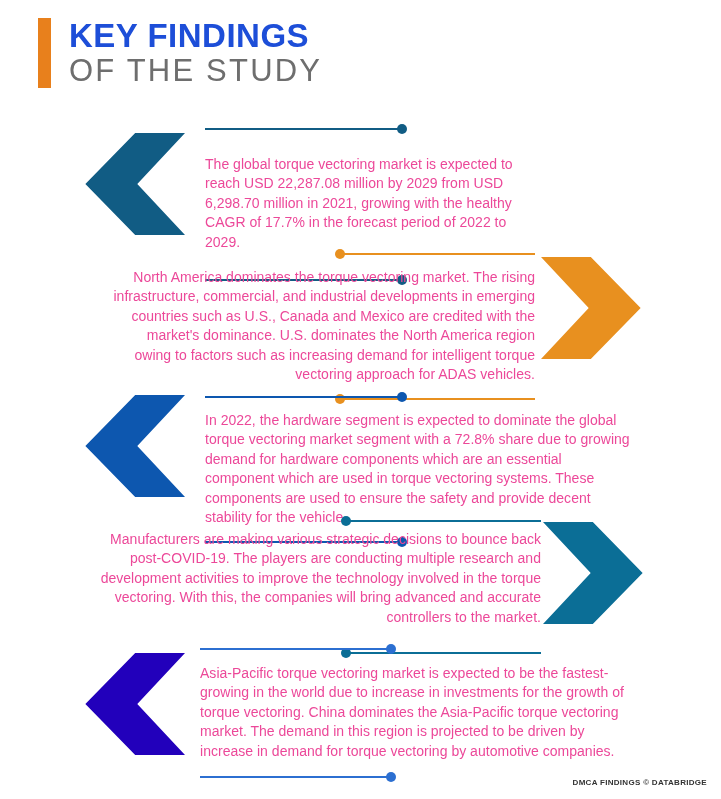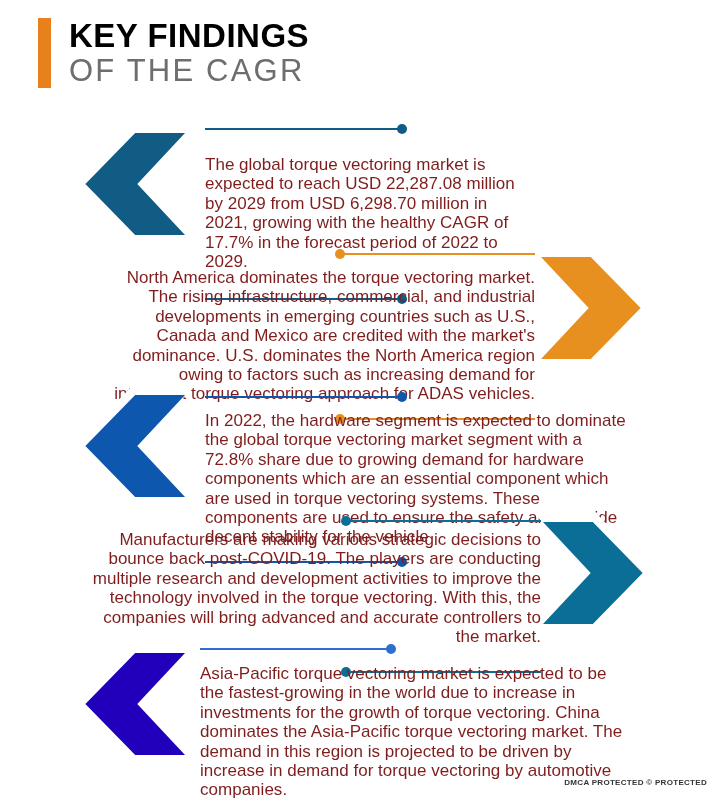--- a/index.html
+++ b/index.html
@@ -30,21 +30,21 @@
   }
   .header-text {
     display: flex;
     flex-direction: column;
     justify-content: center;
   }
   .title-line1 {
     font-size: 33px;
     font-weight: bold;
     letter-spacing: 0.5px;
-    color: #000000;
+    color: #1d4ed8;
     line-height: 1.08;
   }
   .title-line2 {
     font-size: 31px;
     font-weight: 300;
     letter-spacing: 2.2px;
     color: #6e6e6e;
     line-height: 1.12;
   }
 
@@ -103,23 +103,23 @@
     height: 2px;
   }
   .rule .dot {
     position: absolute;
     top: 1px;
     width: 10px;
     height: 10px;
     border-radius: 50%;
   }
   .para {
-    font-size: 17px;
+    font-size: 14px;
     line-height: 19.4px;
-    color: #7f1d1d;
+    color: #ec4899;
     letter-spacing: 0.02px;
   }
   .align-right { text-align: right; }
   .align-left  { text-align: left; }
 
   
   .footer {
     position: absolute;
     right: 14px;
     bottom: 12px;
@@ -129,21 +129,21 @@
     font-weight: bold;
   }
 </style>
 </head>
 <body>
 
 <div class="header">
   <div class="header-bar" style="background: rgb(232, 128, 28);"></div>
   <div class="header-text">
     <div class="title-line1">KEY FINDINGS</div>
-    <div class="title-line2">OF THE CAGR</div>
+    <div class="title-line2">OF THE STUDY</div>
   </div>
 </div>
 
 <div class="row" id="row-0" style="top:118px;">
   <div class="row-inner">
     <div class="chevron-wrap dir-left" style="left:66px; top:2px;">
       <div class="chev-outline"></div>
       <div class="chev-fill" style="background: rgb(17, 92, 132);"></div>
     </div>
     <div class="content" style="left:205px; top:5px; width:300px;">
@@ -233,13 +233,13 @@
       </div>
       <div class="para align-left" style="margin-top:10px; width:430px;">Asia-Pacific torque vectoring market is expected to be the fastest-growing in the world due to increase in investments for the growth of torque vectoring. China dominates the Asia-Pacific torque vectoring market. The demand in this region is projected to be driven by increase in demand for torque vectoring by automotive companies.</div>
       <div class="rule" style="margin-top:10px;">
         <span class="bar" style="left: 0px; width: 192px; background: rgb(44, 111, 209);"></span>
         <span class="dot" style="left: 186px; background: rgb(44, 111, 209);"></span>
       </div>
     </div>
   </div>
 </div>
 
-<div class="footer">DMCA PROTECTED © PROTECTED</div>
+<div class="footer">DMCA FINDINGS © DATABRIDGE</div>
 
 </body></html>

